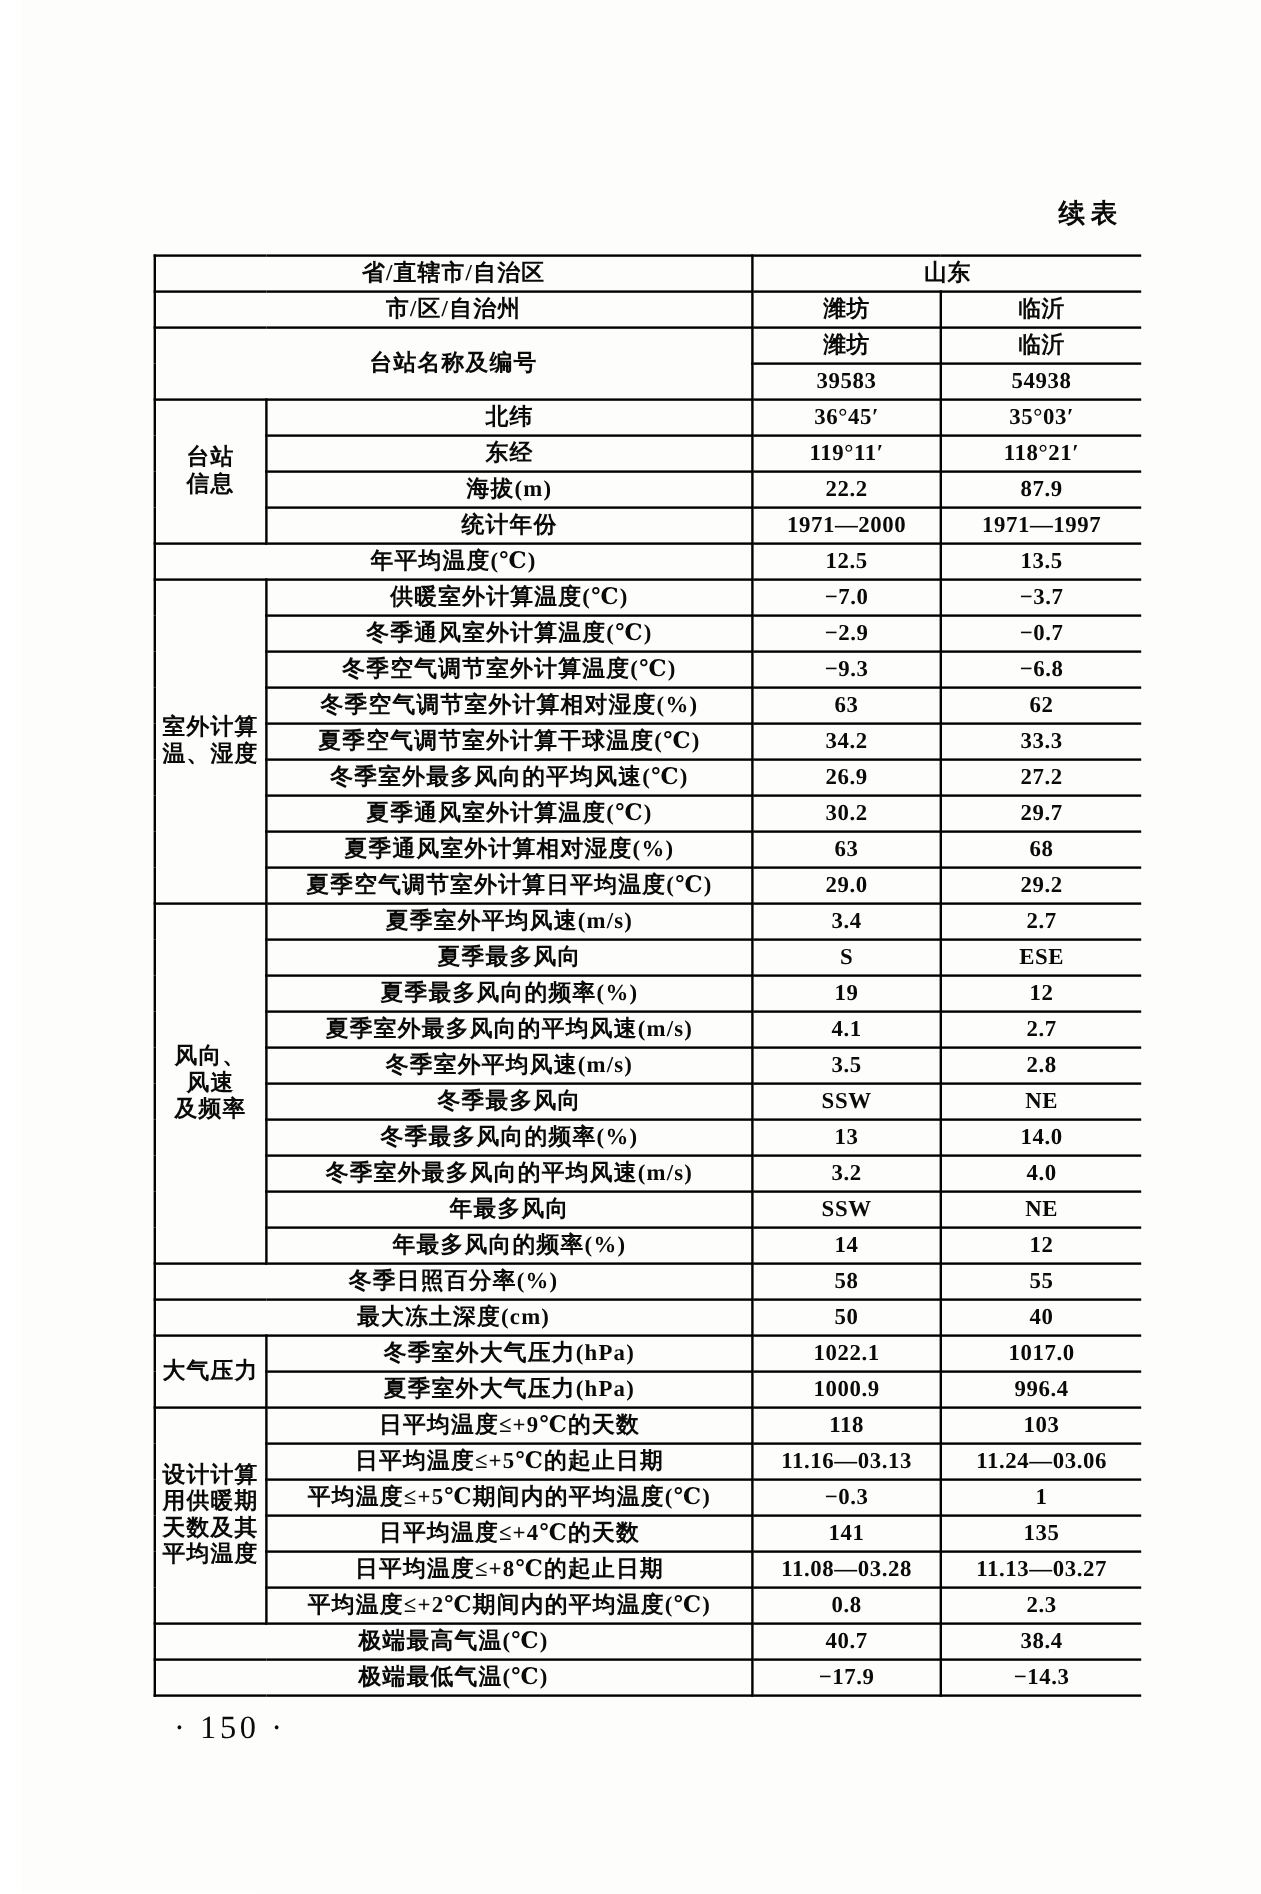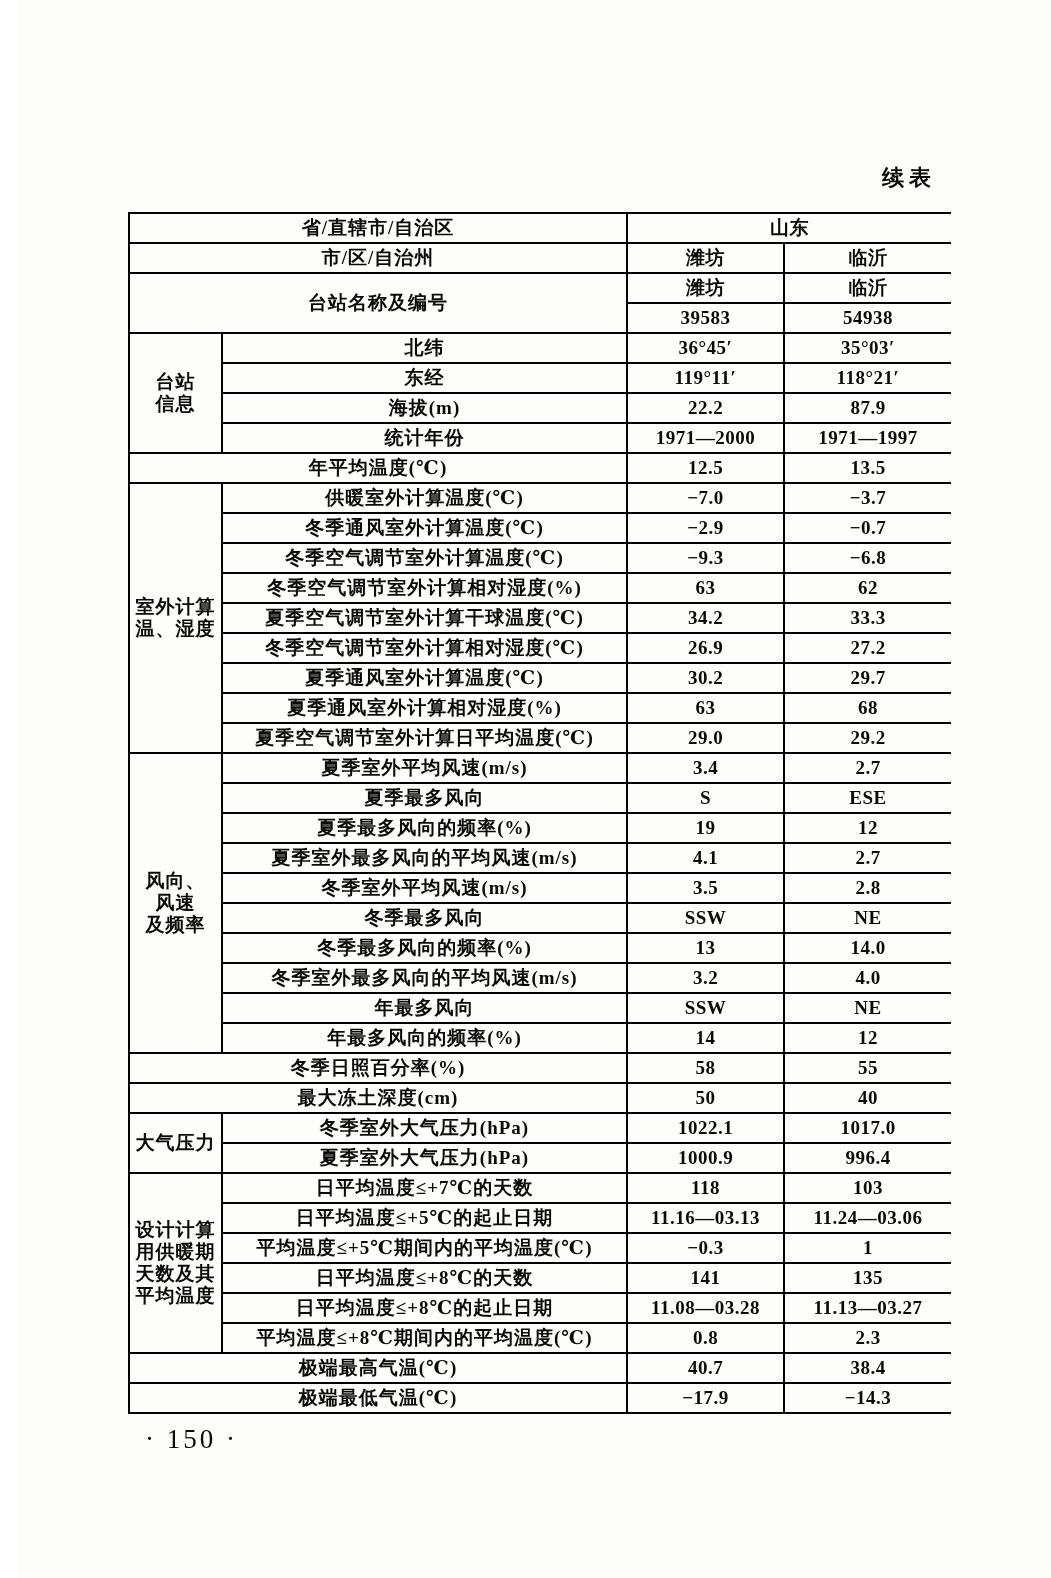--- a/index.html
+++ b/index.html
@@ -167,21 +167,21 @@
         <td class="lbl">冬季空气调节室外计算相对湿度(%)</td>
         <td class="val">63</td>
         <td class="val">62</td>
       </tr>
       <tr>
         <td class="lbl">夏季空气调节室外计算干球温度(℃)</td>
         <td class="val">34.2</td>
         <td class="val">33.3</td>
       </tr>
       <tr>
-        <td class="lbl">冬季空气调节室外计算相对湿度(℃)</td>
+        <td class="lbl">冬季室外最多风向的平均风速(℃)</td>
         <td class="val">26.9</td>
         <td class="val">27.2</td>
       </tr>
       <tr>
         <td class="lbl">夏季通风室外计算温度(℃)</td>
         <td class="val">30.2</td>
         <td class="val">29.7</td>
       </tr>
       <tr>
         <td class="lbl">夏季通风室外计算相对湿度(%)</td>
@@ -269,46 +269,46 @@
         <td class="lbl">夏季室外大气压力(hPa)</td>
         <td class="val">1000.9</td>
         <td class="val">996.4</td>
       </tr>
 
       <tr>
         <td rowspan="6" class="grp grp-tall">设计计算
 用供暖期
 天数及其
 平均温度</td>
-        <td class="lbl">日平均温度≤+7℃的天数</td>
+        <td class="lbl">日平均温度≤+9℃的天数</td>
         <td class="val">118</td>
         <td class="val">103</td>
       </tr>
       <tr>
         <td class="lbl">日平均温度≤+5℃的起止日期</td>
         <td class="val">11.16—03.13</td>
         <td class="val">11.24—03.06</td>
       </tr>
       <tr>
         <td class="lbl">平均温度≤+5℃期间内的平均温度(℃)</td>
         <td class="val">−0.3</td>
         <td class="val">1</td>
       </tr>
       <tr>
-        <td class="lbl">日平均温度≤+8℃的天数</td>
+        <td class="lbl">日平均温度≤+4℃的天数</td>
         <td class="val">141</td>
         <td class="val">135</td>
       </tr>
       <tr>
         <td class="lbl">日平均温度≤+8℃的起止日期</td>
         <td class="val">11.08—03.28</td>
         <td class="val">11.13—03.27</td>
       </tr>
       <tr>
-        <td class="lbl">平均温度≤+8℃期间内的平均温度(℃)</td>
+        <td class="lbl">平均温度≤+2℃期间内的平均温度(℃)</td>
         <td class="val">0.8</td>
         <td class="val">2.3</td>
       </tr>
 
       <tr>
         <td colspan="2" class="lbl">极端最高气温(℃)</td>
         <td class="val">40.7</td>
         <td class="val">38.4</td>
       </tr>
       <tr>

